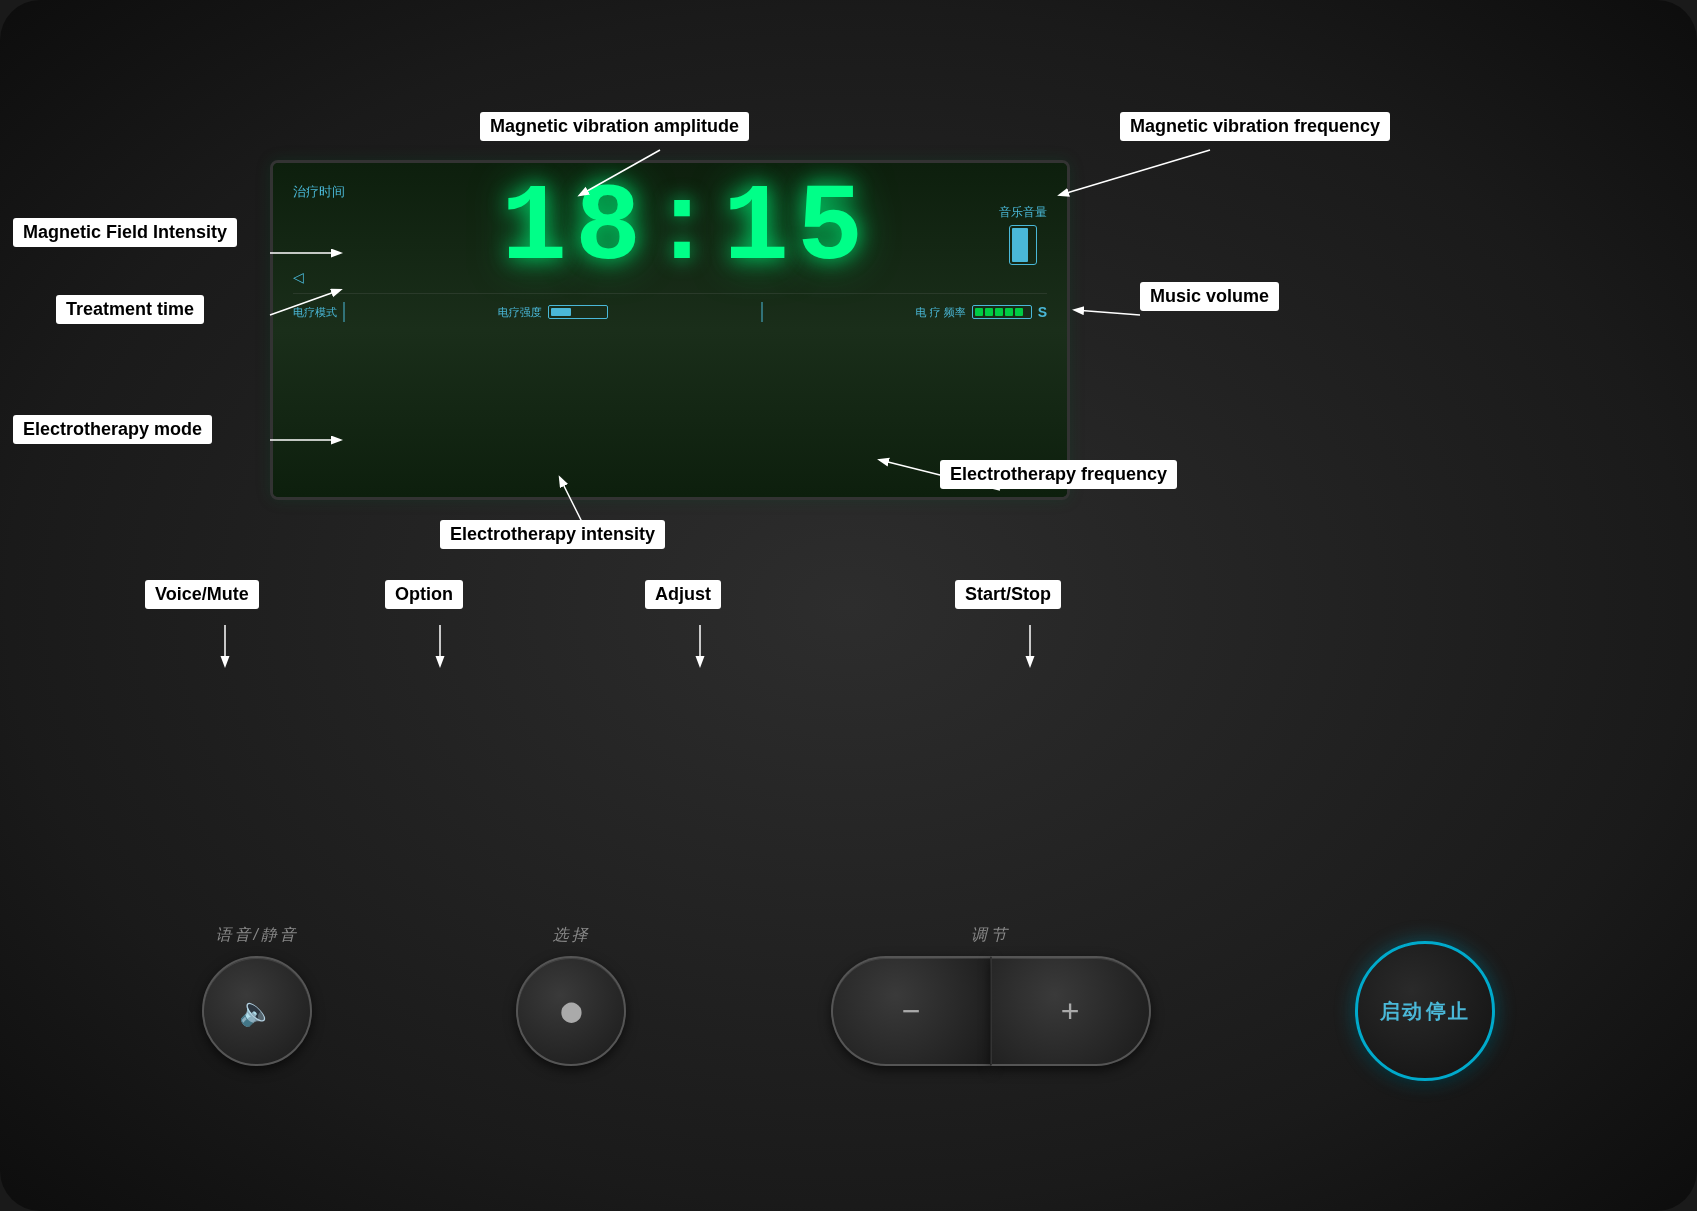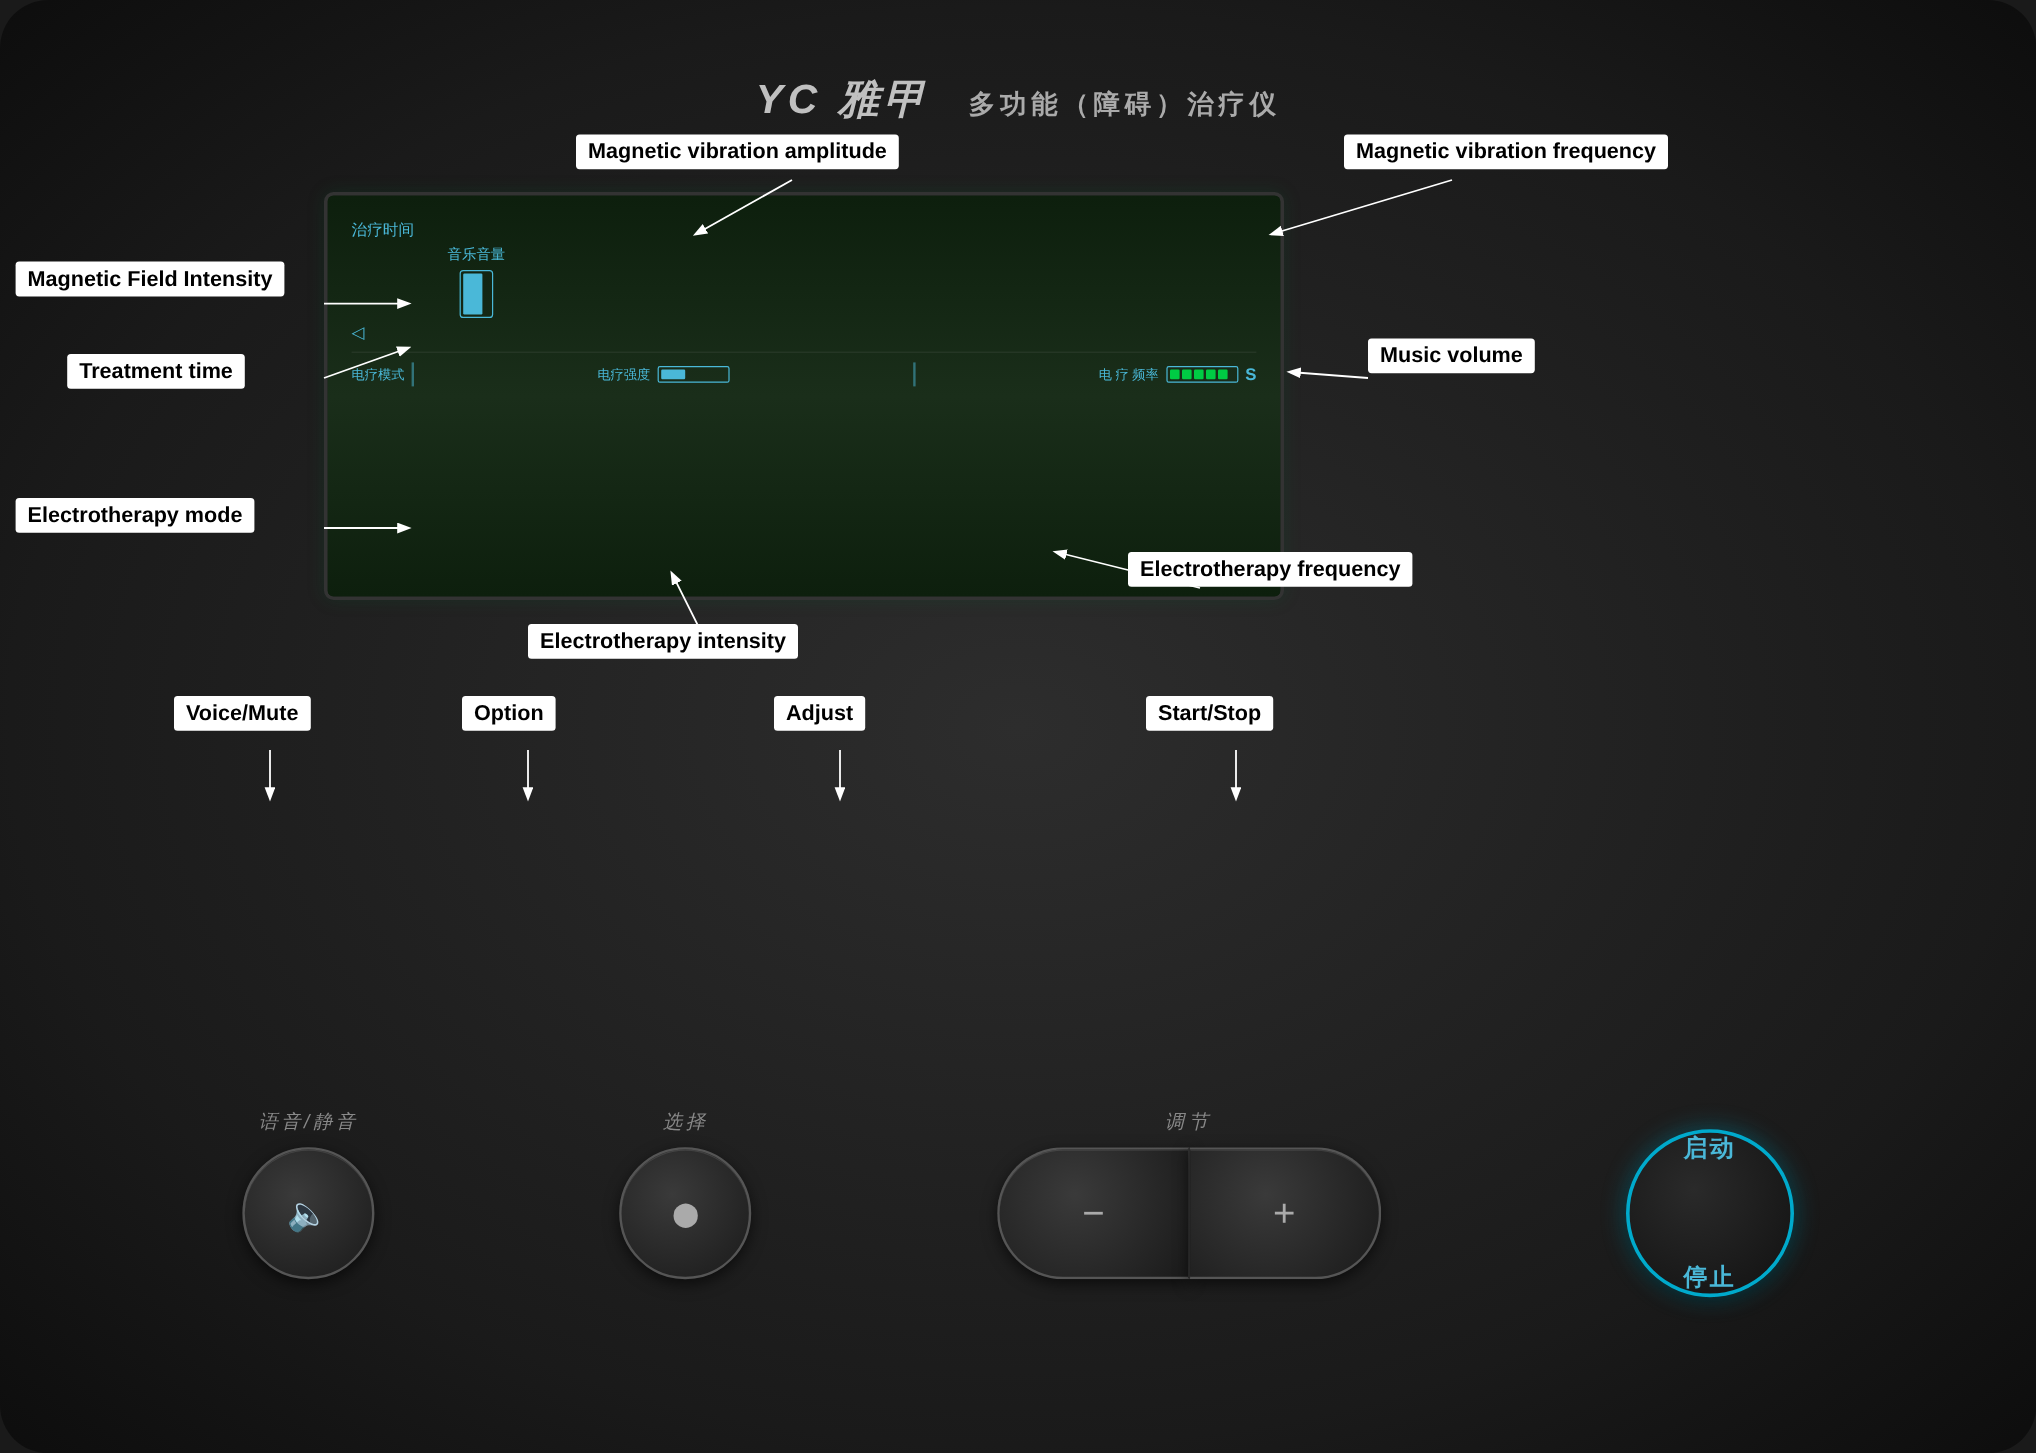--- a/index.html
+++ b/index.html
@@ -281,23 +281,22 @@
     }
 
     
     .btn-start {
       width: 140px;
       height: 140px;
       border-radius: 50%;
       background: radial-gradient(circle at 40% 35%, #2a2a2a, #111);
       border: 3px solid #00aacc;
       display: flex;
-      flex-direction: column;
-      align-items: center;
-      justify-content: space-between;
+      align-items: center;
+      justify-content: center;
       cursor: pointer;
       box-shadow: 0 0 20px rgba(0,170,200,0.4), 0 4px 12px rgba(0,0,0,0.6);
       gap: 2px;
     }
 
     .btn-start-text {
       color: #4ab8d8;
       font-size: 20px;
       font-weight: bold;
       letter-spacing: 2px;
@@ -328,39 +327,38 @@
       height: 1211px;
       pointer-events: none;
       z-index: 5;
     }
   </style>
 </head>
 <body>
 
 <div class="device-panel">
 
-  <div class="brand-bar">
-    <span style="color:#c0c0c0; font-size:34px; font-weight:900; font-style:italic;">YC 雅甲</span>
-    <span style="color:#aaa; font-size:22px; margin-left:20px;">多功能（障碍）治疗仪</span>
-  </div>
 
   <div class="lcd-screen">
     <div class="lcd-inner">
 
 
       <div style="display:flex; align-items:center; margin-top:5px; flex:1;">
         <div style="display:flex; flex-direction:column; gap:68px; min-width:80px;">
           <div class="label-item">
             <span style="color:#4ab8d8; font-size:13px;">治疗时间</span>
           </div>
           <div class="label-item">
             <span class="speaker-icon">◁</span>
           </div>
         </div>
 
+        <div class="big-clock">
+          <span>18</span><span class="clock-separator">:</span><span>15</span>
+        </div>
 
         <div class="lcd-right-label">
           <span style="color:#4ab8d8; font-size:12px; writing-mode:horizontal-tb;">音乐音量</span>
           <div class="indicator-bar" style="width:28px; height:40px; border-radius:3px;">
             <div class="indicator-bar-fill" style="width:16px; height:auto; top:2px; bottom:2px;"></div>
           </div>
         </div>
       </div>
 
       <div class="lcd-bottom-row">

